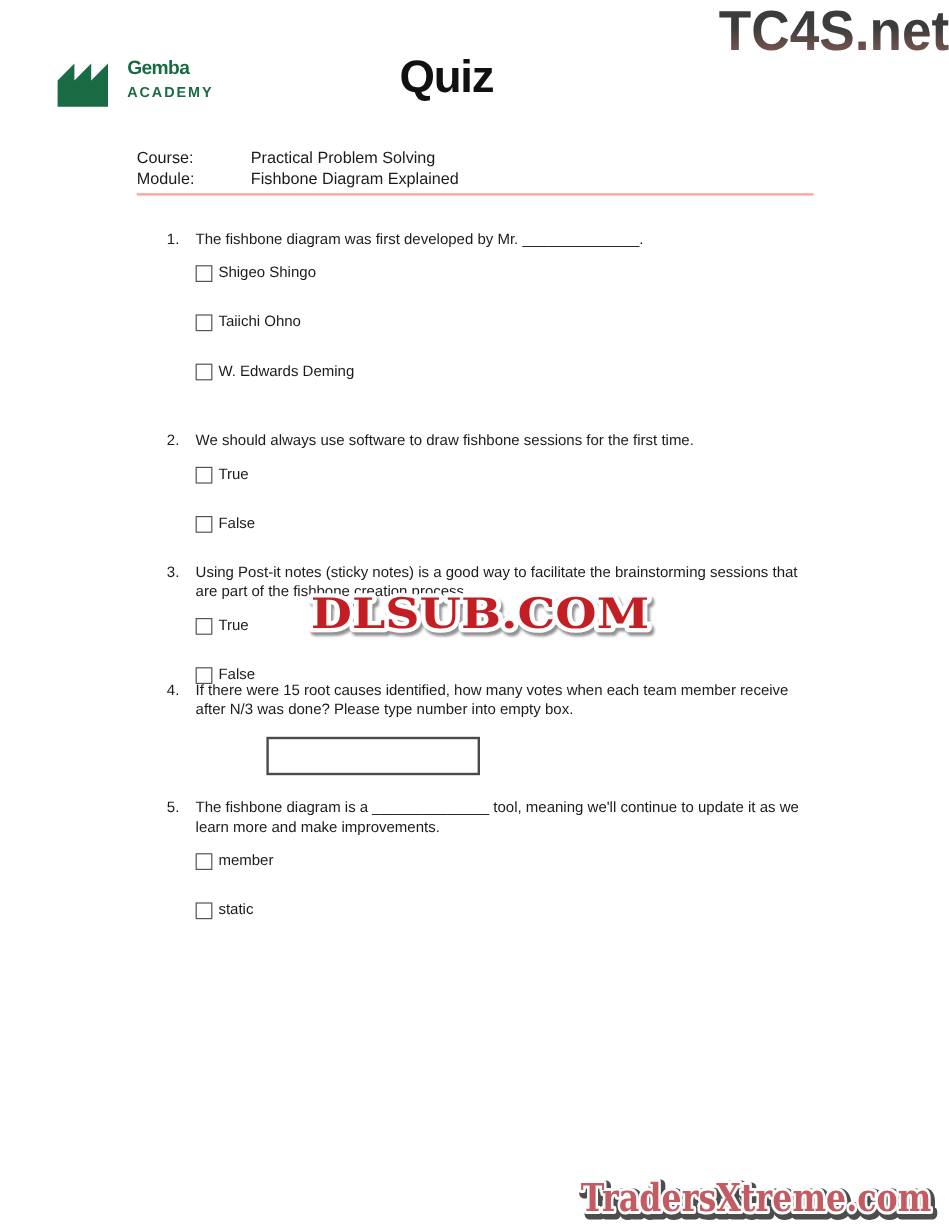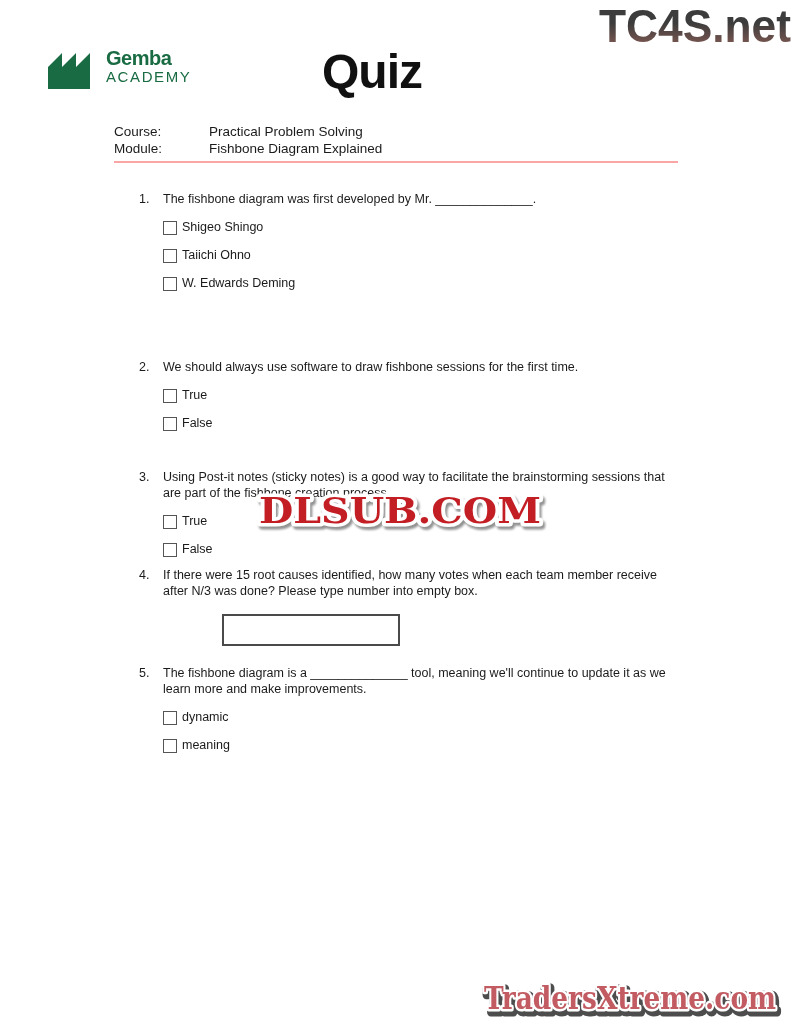--- a/index.html
+++ b/index.html
@@ -15,30 +15,30 @@
 
   
   .logo {
     position: absolute; left: 47px; top: 43px;
     display: flex; align-items: flex-start; gap: 7px;
   }
   .logo svg { display: block; margin-top: 2px; }
   .logo-text { display: flex; flex-direction: column; padding-top: 3px; }
   .logo-name {
     color: var(--logo_green, #186B42);
-    font-weight: bold; font-size: 20px; line-height: 24px; letter-spacing: -0.5px;
+    font-weight: bold; font-size: 16px; line-height: 24px; letter-spacing: -0.5px;
   }
   .logo-sub {
     color: var(--logo_green, #186B42);
-    font-weight: normal; font-size: 15px; line-height: 14px; letter-spacing: 1.6px;
+    font-weight: bold; font-size: 12px; line-height: 14px; letter-spacing: 1.6px;
   }
   .quiz-title {
     position: absolute; top: 44px; left: 0; width: 744px;
     text-align: center;
-    font-size: 48px; font-weight: bold; letter-spacing: -1px;
+    font-size: 38px; font-weight: bold; letter-spacing: -1px;
     color: #111;
   }
 
   
   .wm-tc4s { position: absolute; top: 1px; right: -3px; }
   .wm-dlsub {
     position: absolute; left: 250px; top: 486px;
     filter: drop-shadow(2px 3px 1px rgba(110,110,110,0.75));
     text-align: right;
   }
@@ -60,21 +60,21 @@
     font-size: 12.5px; line-height: 15.5px;
   }
   .q1 { top: 192px; } .q2 { top: 360px; } .q3 { top: 470px; }
   .q4 { top: 568px; } .q5 { top: 666px; }
   .q-row { display: flex; }
   .q-num { width: 24px; flex-shrink: 0; }
   .q-text { width: 508px; }
   .options { margin-left: 24px; margin-top: 13px; }
   .option {
     display: flex; align-items: center; gap: 5px;
-    height: 15px; margin-top: 13px; cursor: pointer;
+    height: 15px; margin-top: 26px; cursor: pointer;
   }
   .option:first-child { margin-top: 0; }
   .checkbox {
     width: 12px; height: 12px; flex-shrink: 0;
     border: 1px solid #555; background: #fff;
   }
   .answer-box {
     margin-left: 83px; margin-top: 15px;
     width: 174px; height: 28px;
     border: 2px solid #4a4a4a; background: #fff;
@@ -188,25 +188,25 @@
   </div>
 
   <div class="question q5">
     <div class="q-row">
       <span class="q-num">5.</span>
       <span class="q-text">The fishbone diagram is a ______________ tool, meaning we'll continue to update it as we learn more and make improvements.</span>
     </div>
     <div class="options">
       <div class="option">
         <span class="checkbox"></span>
-        <span class="opt-label">dynamic</span>
-      </div>
-      <div class="option">
-        <span class="checkbox"></span>
-        <span class="opt-label">meaning</span>
+        <span class="opt-label">member</span>
+      </div>
+      <div class="option">
+        <span class="checkbox"></span>
+        <span class="opt-label">static</span>
       </div>
     </div>
   </div>
 
   <div class="wm-dlsub">
     <svg width="300" height="48">
       <text x="150" y="37" text-anchor="middle" font-family="DejaVu Serif, serif" font-weight="bold" font-size="35" textLength="282" lengthAdjust="spacingAndGlyphs" fill="var(--dlsub_red, #C41E25)" stroke="#ffffff" stroke-width="7" stroke-linejoin="round" paint-order="stroke">DLSUB.COM</text>
     </svg>
   </div>
 

